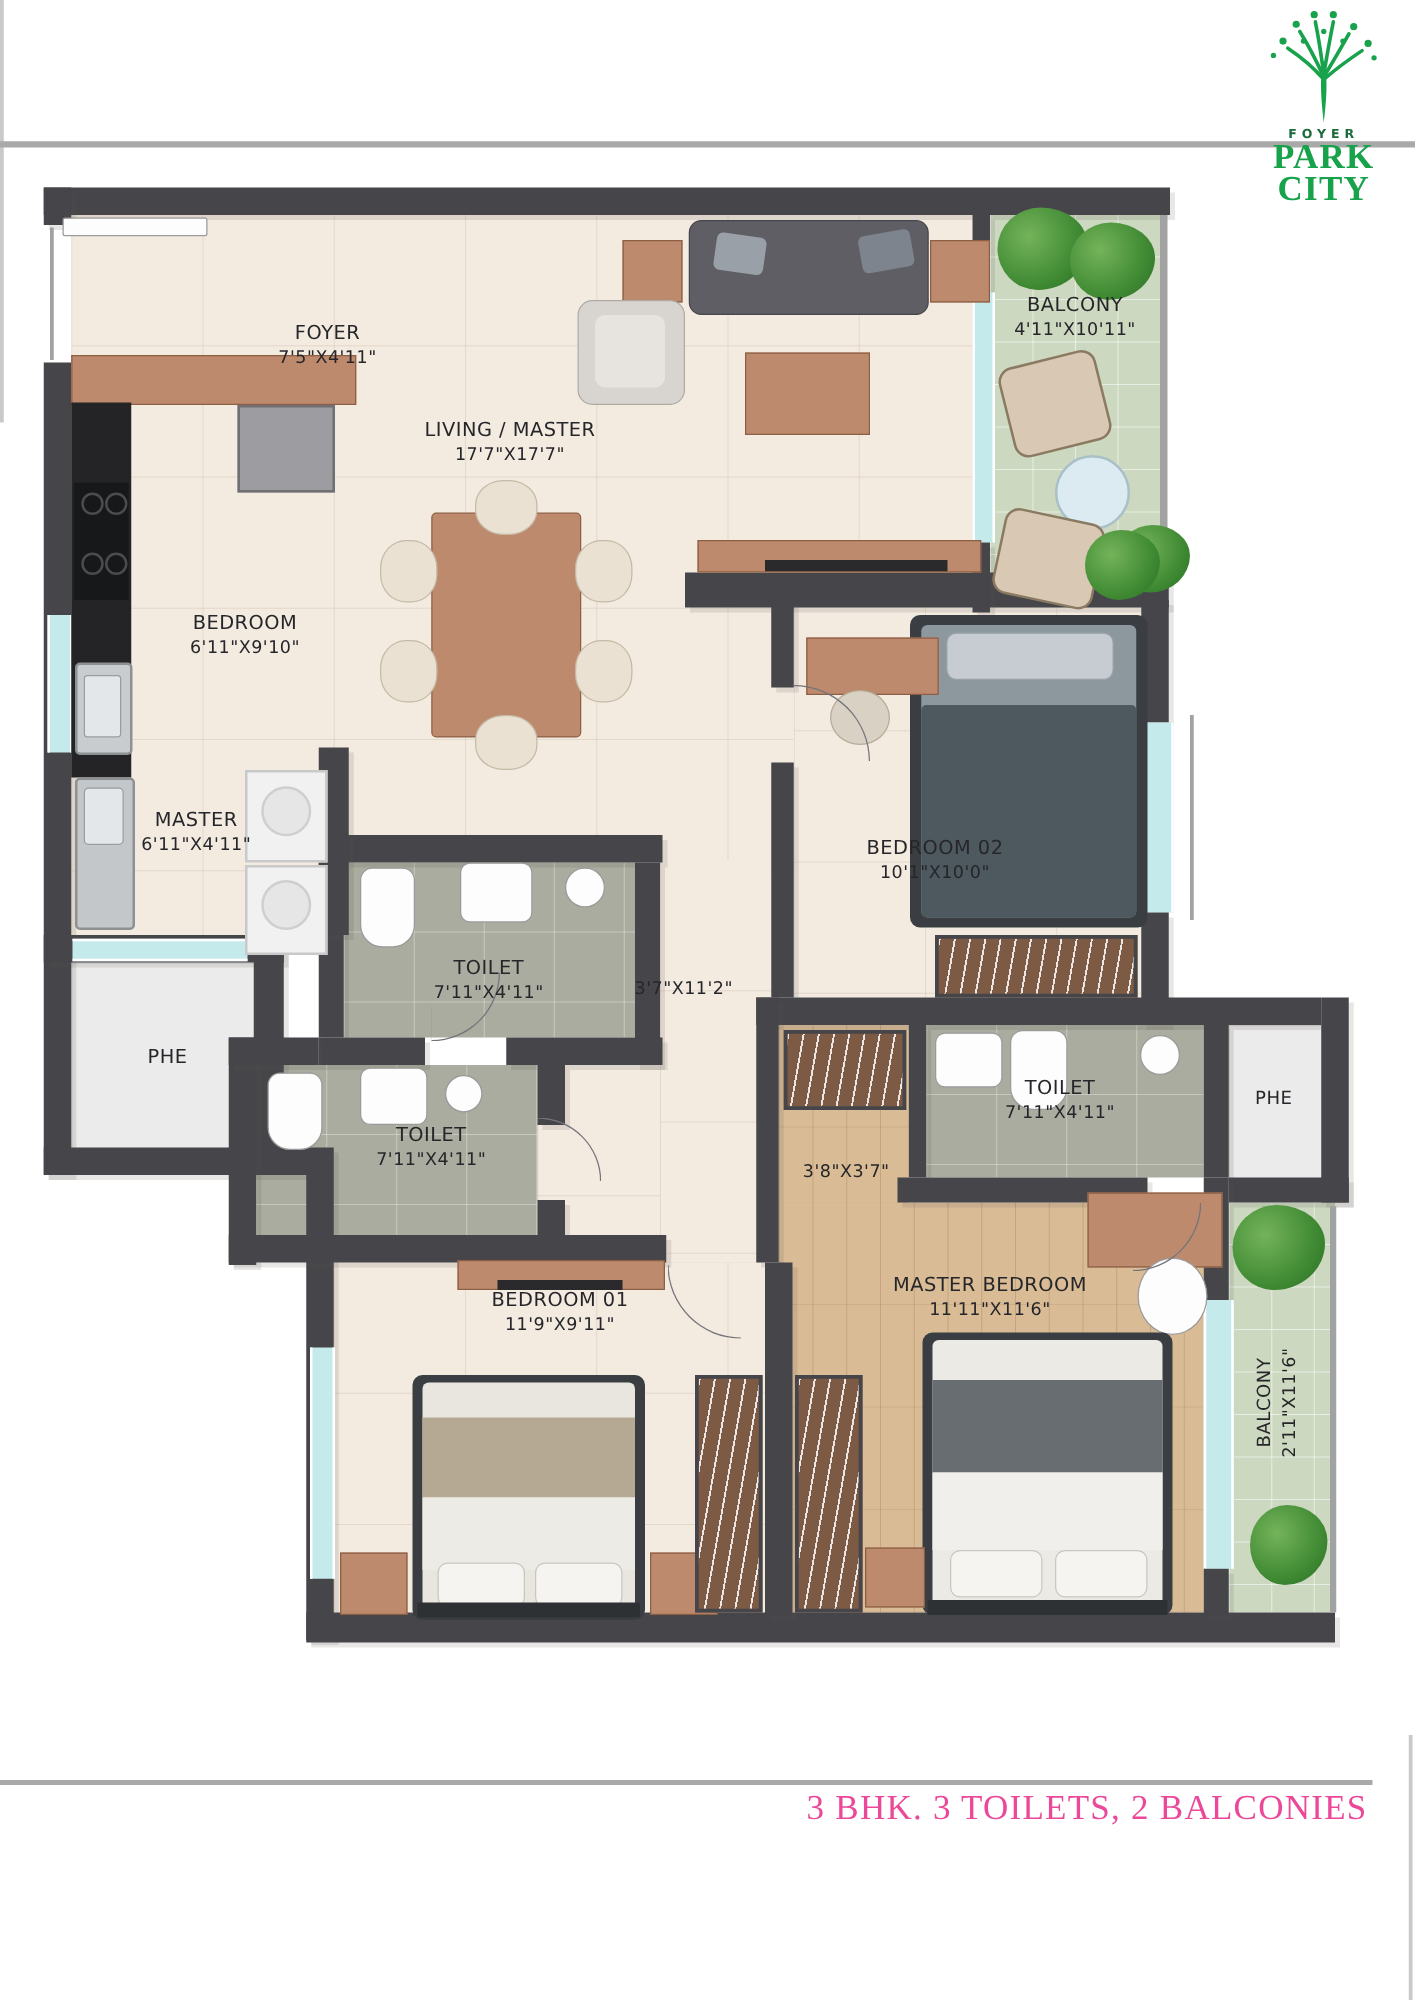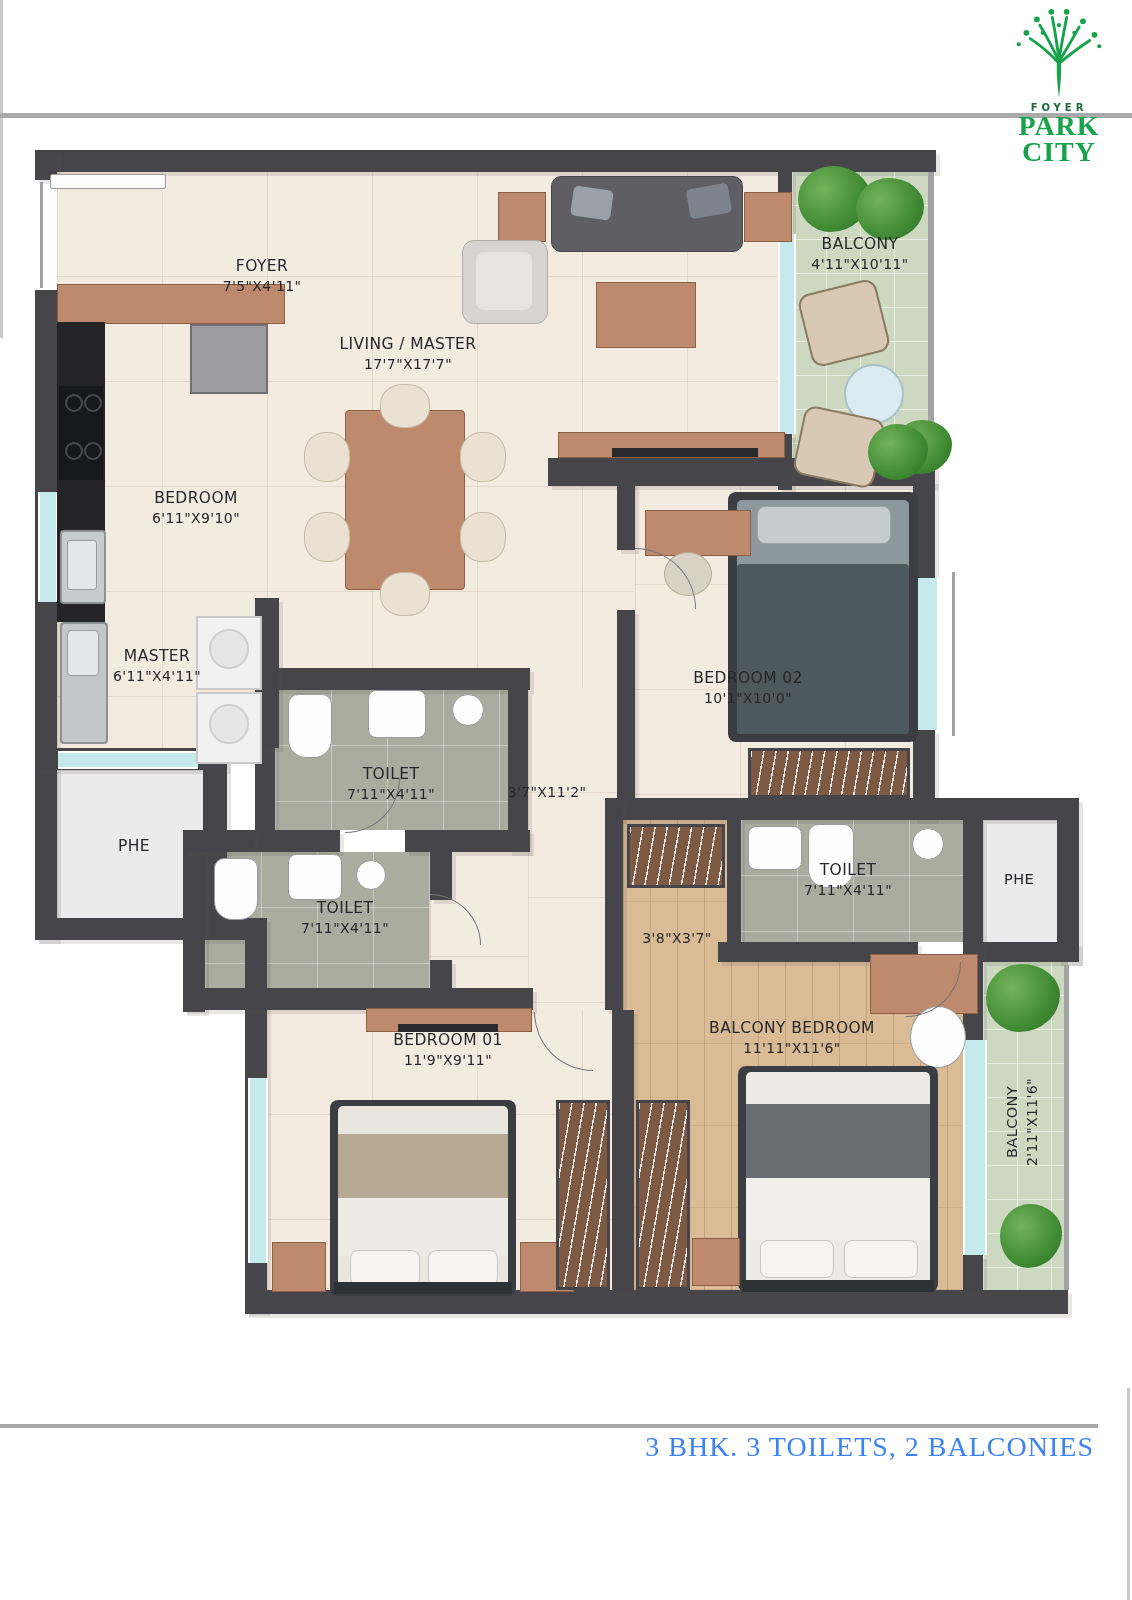--- a/index.html
+++ b/index.html
@@ -9,21 +9,21 @@
   
   .title-row{position:absolute;left:14px;top:58px;display:flex;align-items:baseline;color:#1c1c1c;}
   .title-main{font-family:"Liberation Serif",serif;font-size:42px;letter-spacing:2px;}
   .title-sep{font-family:"Liberation Serif",serif;font-size:34px;font-weight:bold;margin:0 12px;}
   .title-sub{font-family:"Liberation Serif",serif;font-size:23px;font-weight:bold;letter-spacing:2px;}
   .rule{position:absolute;background:#a9a9a9;}
   .pageline{position:absolute;background:#c9c9c9;}
   .footer-area{position:absolute;right:38px;top:1370px;font-family:"Liberation Serif",serif;
                font-size:34px;color:#222;letter-spacing:1px;}
   .footer-sum{position:absolute;right:38px;top:1431px;font-family:"Liberation Serif",serif;
-              font-size:28px;color:#3b82f6;letter-spacing:1px;}
+              font-size:28px;color:#ec4899;letter-spacing:1px;}
   
   .logo{position:absolute;left:1000px;top:6px;width:118px;text-align:center;}
   .logo .brand{font-size:10px;letter-spacing:4px;color:#1d6b3c;font-weight:bold;margin-top:0px;}
   .logo .big{font-family:"Liberation Serif",serif;font-size:28px;font-weight:bold;color:#17a24b;
              letter-spacing:1px;line-height:.92;}
   
   .wall{position:absolute;background:#45454a;box-shadow:4px 4px 0 rgba(90,85,80,.14);}
   .rail{position:absolute;background:#a2a2a2;}
   .floor-cream{position:absolute;background:
      linear-gradient(90deg,rgba(190,170,148,.28) 0 1px,transparent 1px) 0 0/105px 105px,
@@ -284,20 +284,20 @@
     <span>BEDROOM 02</span><span class="dims">10'1"X10'0"</span></div>
   <div class="lbl" style="left:677px;top:938px;font-size:14px;">
     <span>3'8"X3'7"</span></div>
   <div class="lbl" style="left:848px;top:880px;">
     <span>TOILET</span><span class="dims">7'11"X4'11"</span></div>
   <div class="lbl" style="left:1019px;top:880px;font-size:14.5px;">
     <span>PHE</span></div>
   <div class="lbl" style="left:448px;top:1050px;">
     <span>BEDROOM 01</span><span class="dims">11'9"X9'11"</span></div>
   <div class="lbl" style="left:792px;top:1038px;">
-    <span>BALCONY BEDROOM</span><span class="dims">11'11"X11'6"</span></div>
+    <span>MASTER BEDROOM</span><span class="dims">11'11"X11'6"</span></div>
   <div class="lbl lbl-v" style="left:1022px;top:1122px;font-size:14.5px;">
     <span>BALCONY</span><span class="dims">2'11"X11'6"</span></div>
 
   <div class="rule" style="left:0;top:1424px;width:1098px;height:4px;"></div>
   <div class="footer-sum">3 BHK. 3 TOILETS, 2 BALCONIES</div>
 
 </div>
 
 </body></html>

